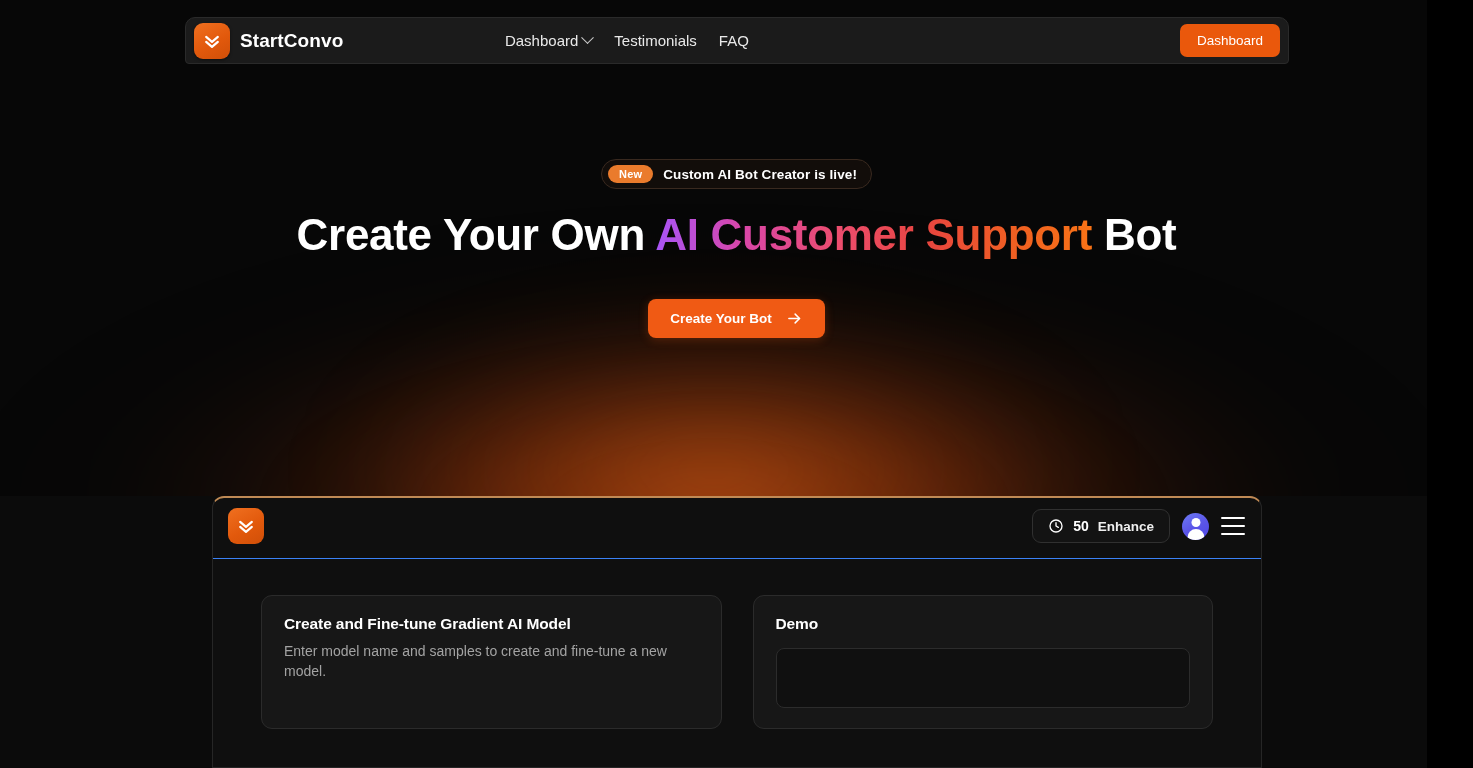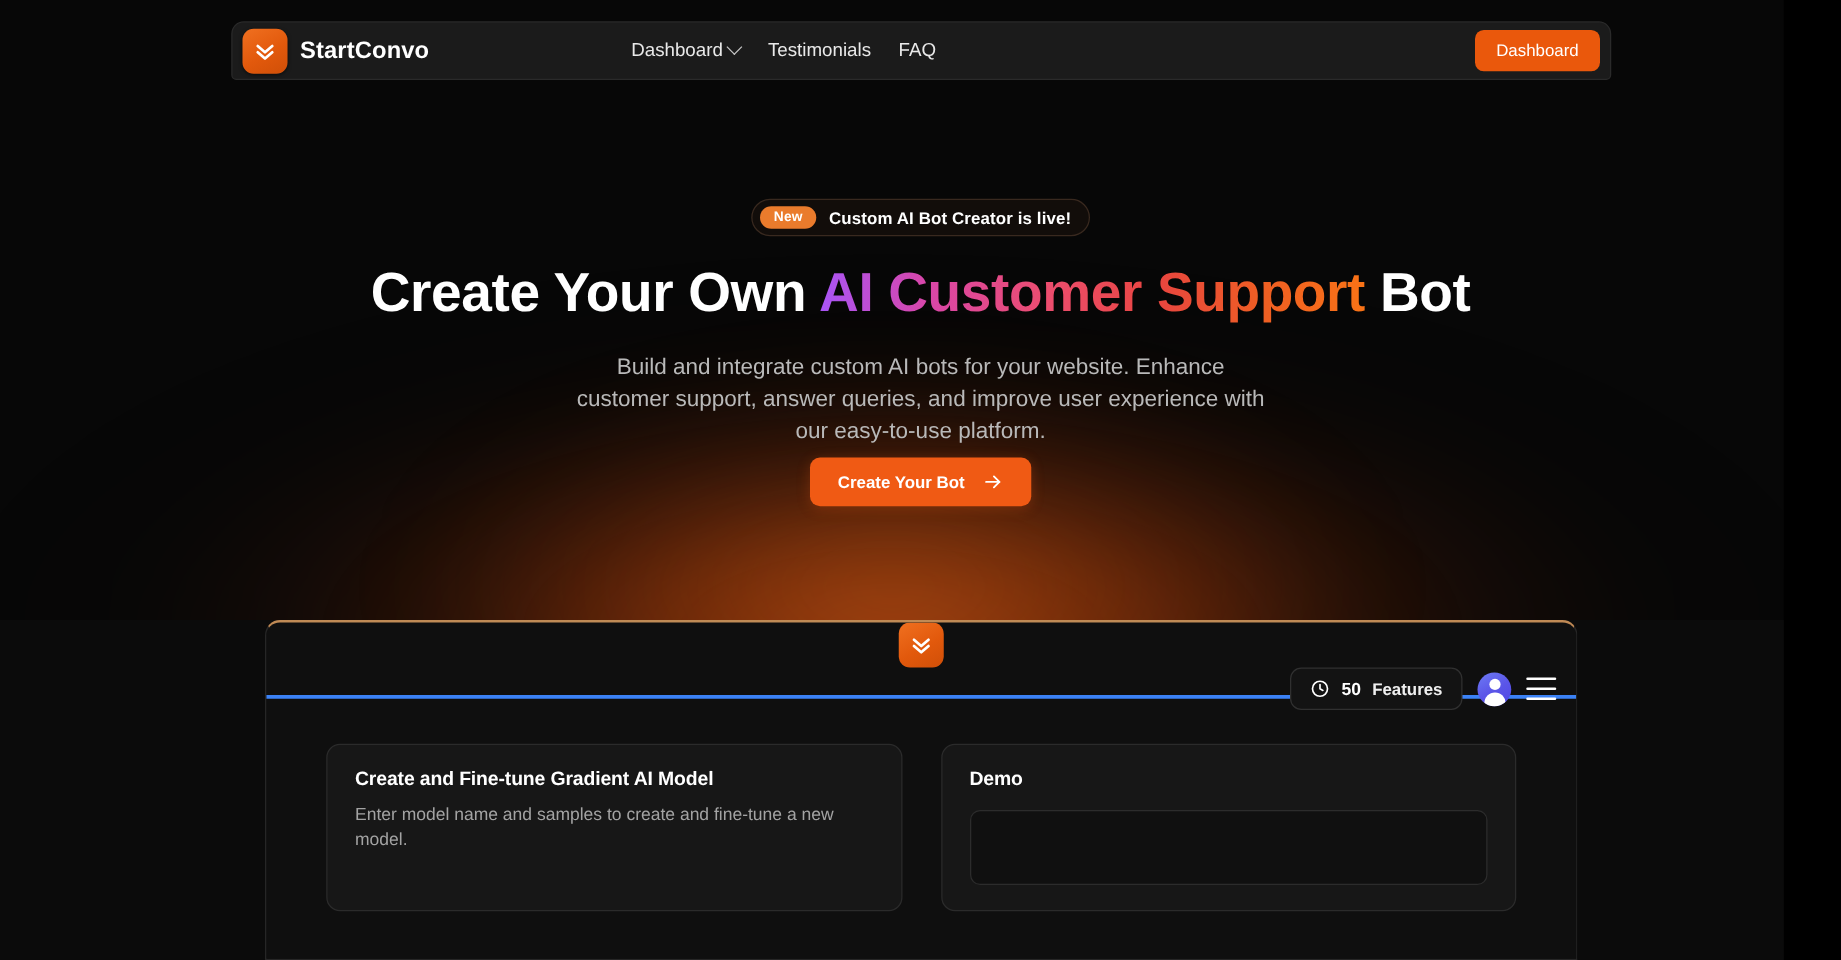--- a/index.html
+++ b/index.html
@@ -211,21 +211,21 @@
 
   .hero-sub {
     margin: 22px auto 0;
     width: 560px;
     color: #b9b9b9;
     font-size: 18px;
     line-height: 1.42;
   }
 
   .cta-btn {
-    margin-top: 8px;
+    margin-top: 40px;
     background: #f05a14;
     color: #ffffff;
     font-size: 13.5px;
     font-weight: bold;
     border: none;
     border-radius: 8px;
     padding: 12px 22px;
     display: inline-flex;
     align-items: center;
     gap: 14px;
@@ -249,22 +249,21 @@
     overflow: hidden;
     z-index: 6;
   }
 
   .app-topbar {
     position: relative;
     height: 61px;
     display: flex;
     align-items: center;
     padding: 0 16px 4px 15px;
-    border-bottom: 3px solid #3b82f6;
-    flex-direction: column;
+    border-bottom: 1px solid #3b82f6;
   }
   .app-logo {
     width: 36px;
     height: 36px;
     border-radius: 9px;
     background: linear-gradient(150deg, #f07020 0%, #e2590c 55%, #d04f08 100%);
     display: flex;
     align-items: center;
     justify-content: center;
     flex: none;
@@ -434,21 +433,20 @@
 
   <div class="hero">
 
     <div class="badge-pill">
       <span class="badge-new">New</span>
       <span class="badge-text">Custom AI Bot Creator is live!</span>
     </div>
 
     <h1 class="hero-title"><span>Create Your Own </span><span class="grad-text">AI Customer Support</span><span> Bot</span></h1>
 
-    <p class="hero-sub">Build and integrate custom AI bots for your website. Enhance customer support, answer queries, and improve user experience with our easy-to-use platform.</p>
 
     <button class="cta-btn">
       <span>Create Your Bot</span>
       <span>
         <svg width="17" height="15" viewBox="0 0 24 24" fill="none" stroke="#ffffff" stroke-width="2.4" stroke-linecap="round" stroke-linejoin="round">
           <line x1="3" y1="12" x2="20" y2="12"></line>
           <polyline points="13,5 20,12 13,19"></polyline>
         </svg>
       </span>
     </button>
@@ -466,21 +464,21 @@
 
       <div class="app-actions">
         <div class="credits-pill">
           <span>
             <svg width="16" height="16" viewBox="0 0 24 24" fill="none" stroke="#ffffff" stroke-width="2" stroke-linecap="round" stroke-linejoin="round">
               <circle cx="12" cy="12" r="9"></circle>
               <polyline points="12,7 12,12 15.5,14"></polyline>
             </svg>
           </span>
           <span class="credits-count">50</span>
-          <span class="credits-label">Features</span>
+          <span class="credits-label">Enhance</span>
         </div>
 
         <div class="avatar"></div>
 
         <div class="hamburger">
           <span></span>
           <span></span>
           <span></span>
         </div>
       </div>

